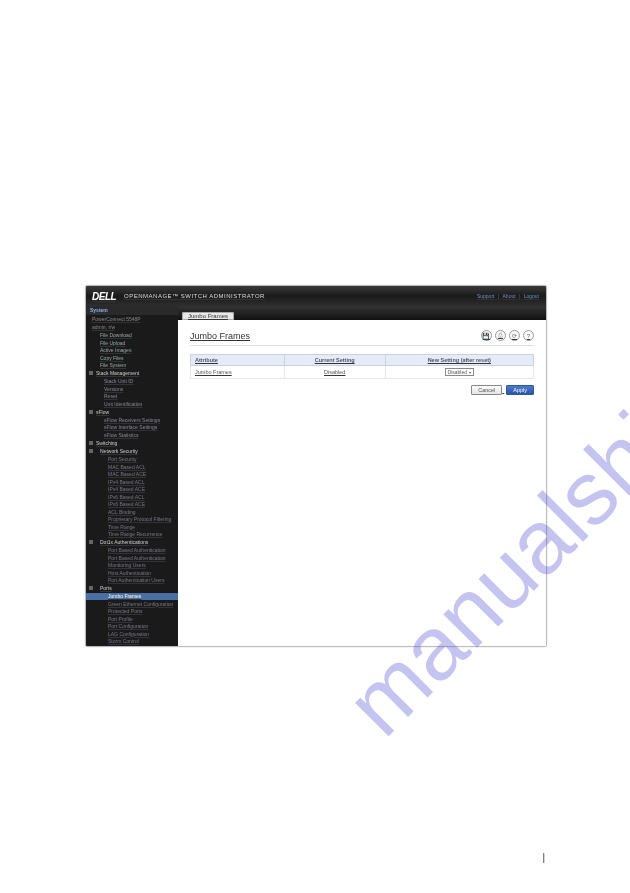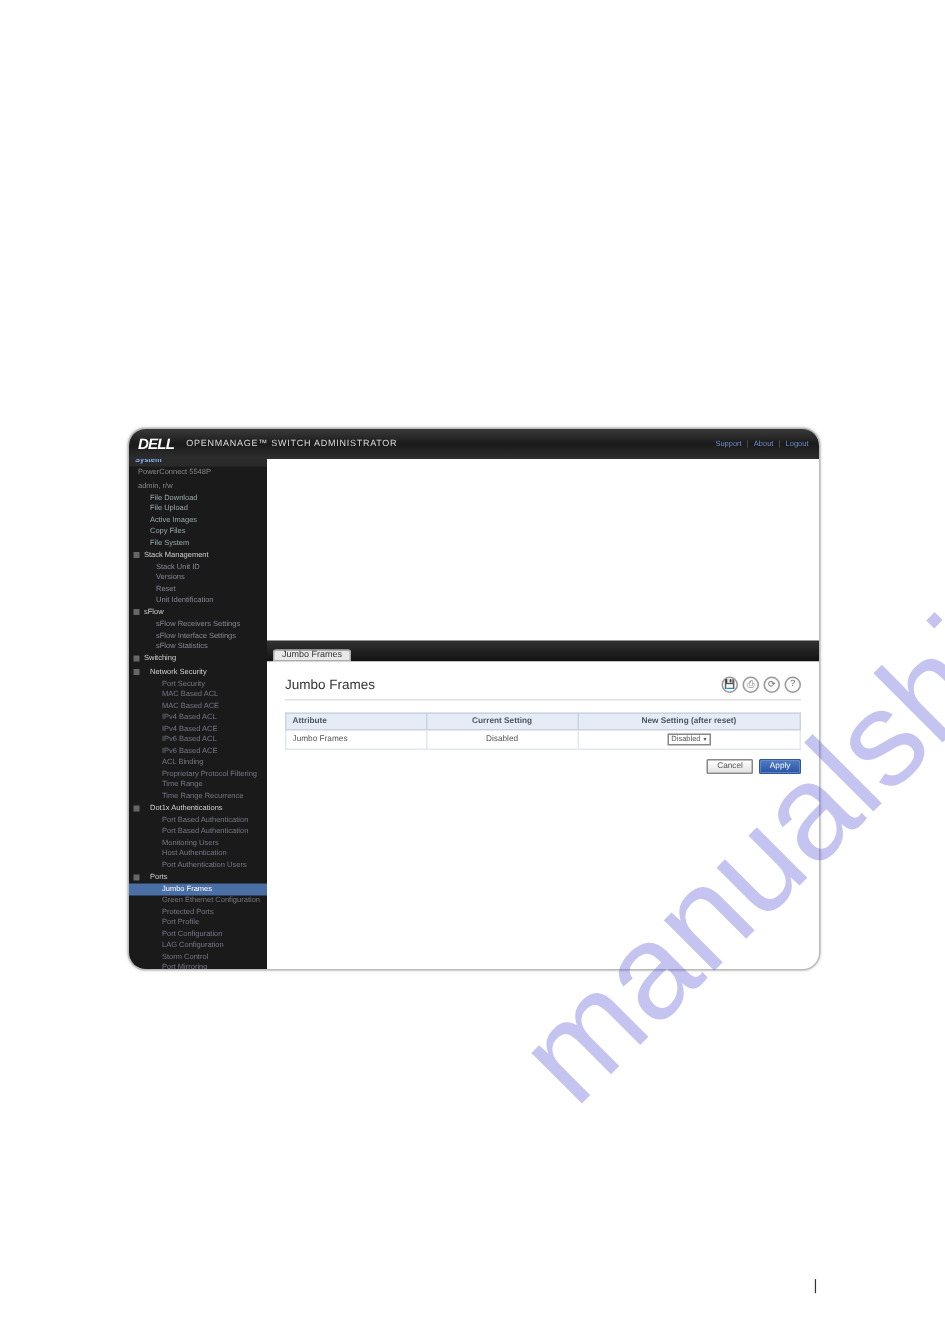--- a/index.html
+++ b/index.html
@@ -32,24 +32,25 @@
 
   
   .app-window {
     position: absolute;
     top: 285px;
     left: 85px;
     width: 460px;
     height: 360px;
     background: #ffffff;
     border: 1px solid #bbb;
-    border-radius: 12px;
+    border-radius: 2px;
     overflow: hidden;
     box-shadow: 0 0 2px rgba(0,0,0,0.15);
     z-index: 10;
+    text-decoration: underline;
   }
 
   
   .header {
     height: 20px;
     background: linear-gradient(to bottom, #3a3a3a 0%, #1a1a1a 50%, #2e2e2e 100%);
     display: flex;
     align-items: center;
     padding: 0 6px;
     color: #fff;
@@ -72,21 +73,20 @@
     font-size: 5px;
     color: #6b8fc9;
   }
   .header-links span { margin: 0 1px; cursor: pointer; }
   .header-links .sep { color: #666; cursor: default; }
 
   
   .body-area {
     display: flex;
     height: calc(100% - 20px);
-    align-items: center;
   }
 
   
   .sidebar {
     width: 92px;
     background: #1a1a1a;
     color: #bcbcbc;
     font-size: 5px;
     overflow: hidden;
     line-height: 1.3;

